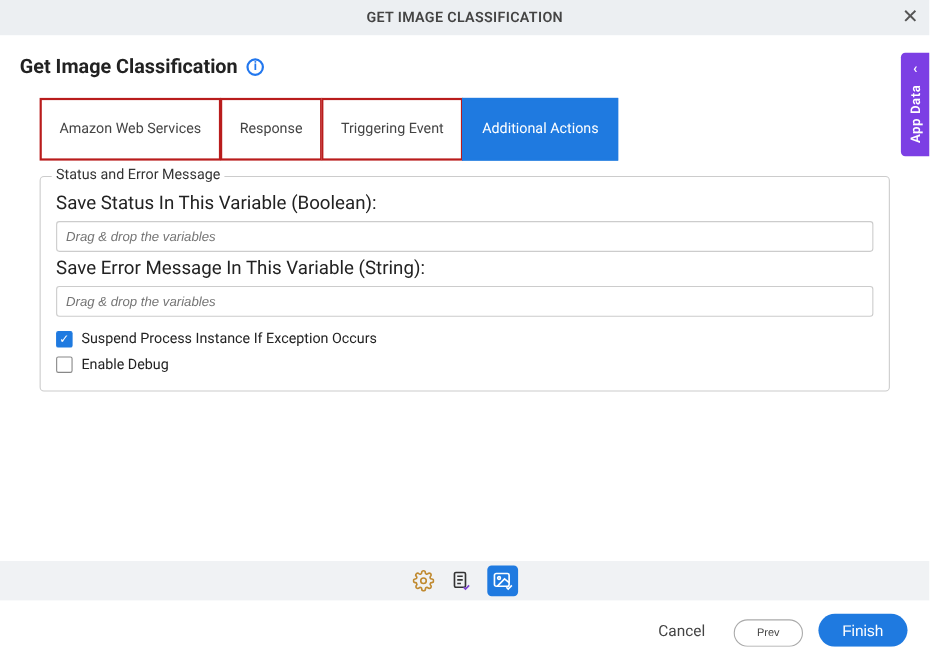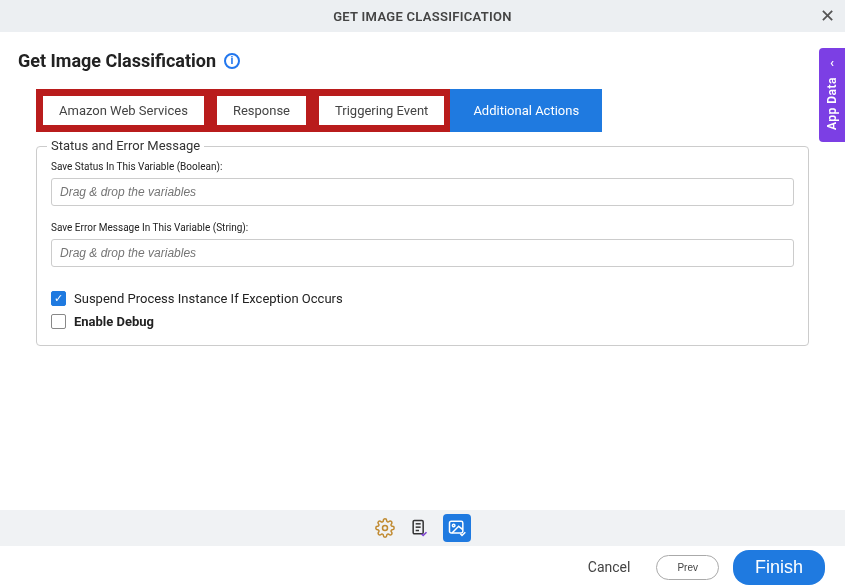--- a/index.html
+++ b/index.html
@@ -62,22 +62,22 @@
     display: inline-flex;
     align-items: center;
     justify-content: center;
     line-height: 1;
   }
   .tabs {
     display: flex;
     margin-left: 18px;
   }
   .tab {
-    border: 7px solid #b91c1c;
-    padding: 7px 16px;
+    border: 2px solid #b91c1c;
+    padding: 19px 16px;
     font-size: 13px;
     color: #444;
     cursor: pointer;
     background: #fff;
     margin-left: -1px;
   }
   .tab:first-child { margin-left: 0; }
   .tab.active {
     background: #1f7ae0;
     color: #fff;
@@ -93,43 +93,43 @@
   .fieldset-legend {
     position: absolute;
     top: -9px;
     left: 10px;
     background: #fff;
     padding: 0 4px;
     font-size: 13px;
     color: #333;
   }
   .field-label {
-    font-size: 10px;
+    font-size: 17px;
     color: #222;
     margin-bottom: 6px;
   }
   .drop-input {
     width: 100%;
     border: 1px solid #ccc;
     border-radius: 3px;
     padding: 6px 8px;
     font-size: 12px;
     color: #888;
     font-style: italic;
     background: #fff;
-    margin-bottom: 16px;
+    margin-bottom: 5px;
   }
   .checkbox-row {
     display: flex;
     align-items: center;
     gap: 8px;
     margin-top: 8px;
     margin-bottom: 8px;
   }
-  .checkbox-row:last-child { margin-bottom: 2px; font-weight: bold; }
+  .checkbox-row:last-child { margin-bottom: 2px; }
   .checkbox {
     width: 15px;
     height: 15px;
     border: 1px solid #888;
     border-radius: 2px;
     display: inline-flex;
     align-items: center;
     justify-content: center;
     cursor: pointer;
     flex-shrink: 0;
@@ -162,21 +162,21 @@
     border-radius: 4px;
     padding: 4px;
   }
   .button-bar {
     position: absolute;
     bottom: 0;
     right: 0;
     left: 0;
     height: 42px;
     display: flex;
-    align-items: center;
+    align-items: flex-end;
     justify-content: flex-end;
     gap: 14px;
     padding-right: 20px;
     background: #fff;
   }
   .btn-text {
     color: #444;
     font-size: 14px;
     cursor: pointer;
     padding: 6px 12px;
@@ -187,21 +187,21 @@
     padding: 6px 20px;
     font-size: 10px;
     color: #444;
     background: #fff;
     cursor: pointer;
   }
   .btn-primary {
     border: none;
     border-radius: 16px;
     padding: 7px 22px;
-    font-size: 18px;
+    font-size: 14px;
     color: #fff;
     background: #1f7ae0;
     cursor: pointer;
   }
   .side-tab {
     position: absolute;
     right: 0;
     top: 48px;
     width: 26px;
     background: #7c3fe4;

